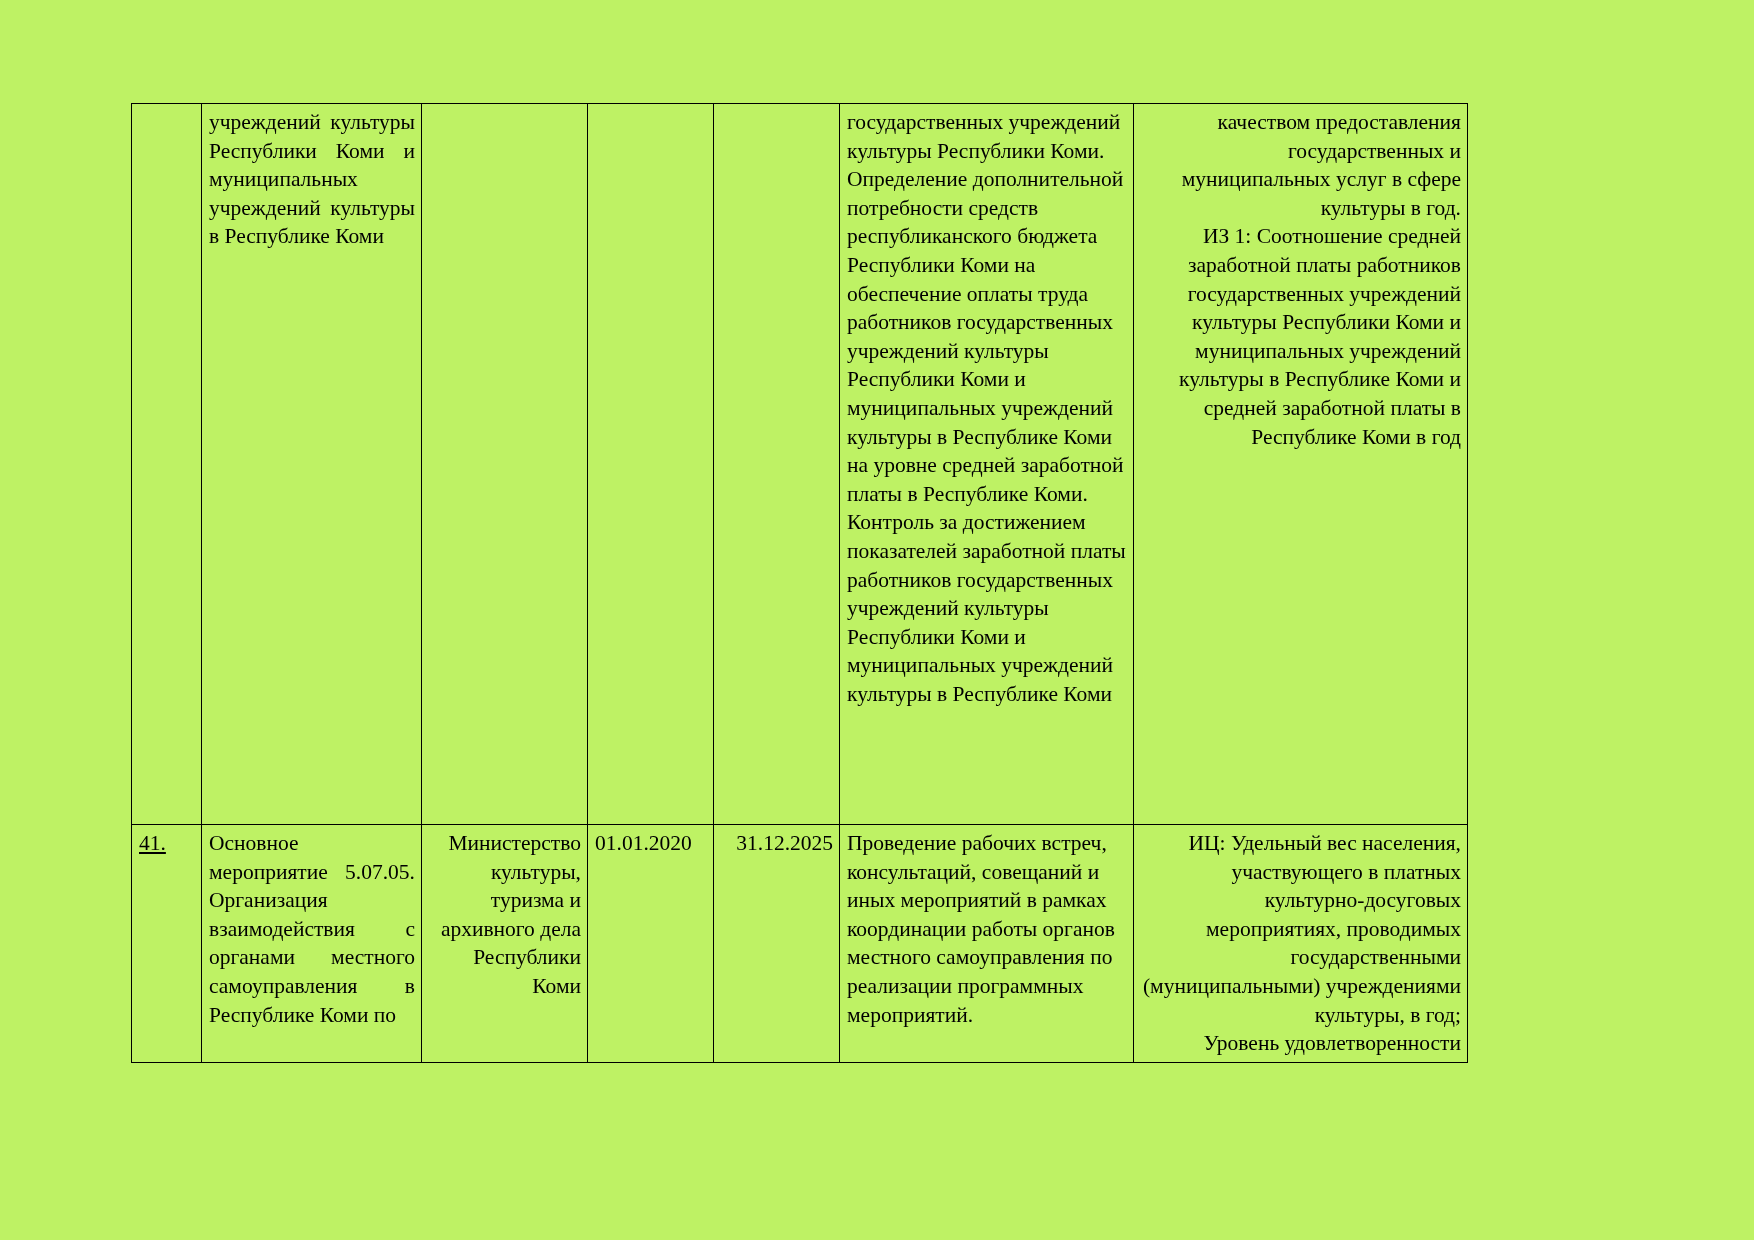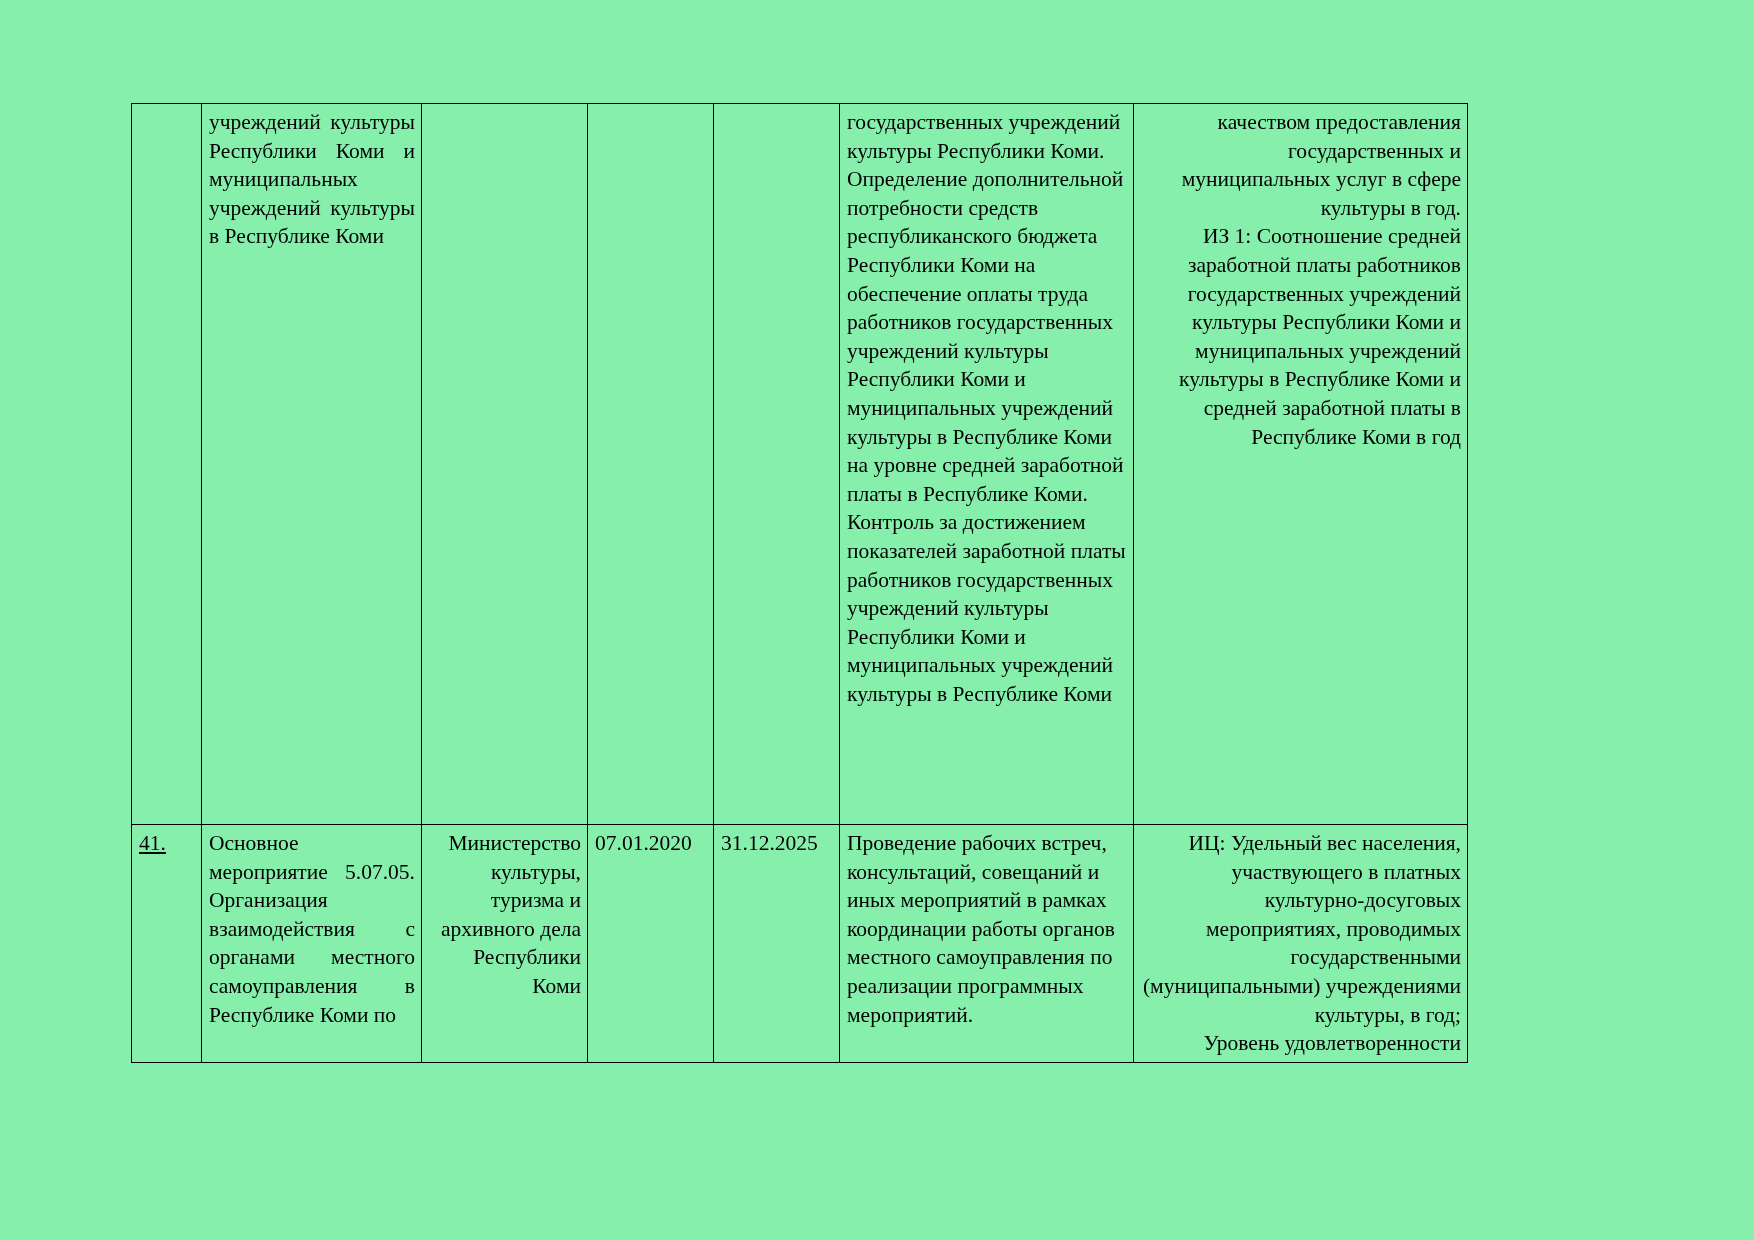--- a/index.html
+++ b/index.html
@@ -12,21 +12,21 @@
     width: 1754px;
     height: 1240px;
     font-family: "Liberation Serif", "DejaVu Serif", serif;
     color: #000000;
     overflow: hidden;
   }
   .page {
     position: relative;
     width: 1754px;
     height: 1240px;
-    background: #86efac;
+    background: #bef264;
   }
   .doc-table {
     position: absolute;
     left: 131px;
     top: 103px;
     width: 1262px;
     border-collapse: collapse;
     table-layout: fixed;
   }
   .doc-table td {
@@ -36,21 +36,21 @@
     font-size: 21.5px;
     line-height: 28.6px;
     font-family: "Liberation Serif", "DejaVu Serif", serif;
     word-wrap: break-word;
     overflow-wrap: break-word;
   }
   .c-num      { width: 56px;  text-align: left; text-decoration: underline; }
   .c-name     { width: 206px; text-align: justify; text-align-last: left; }
   .c-org      { width: 152px; text-align: right; }
   .c-start    { width: 112px; text-align: left; white-space: nowrap; }
-  .c-end      { width: 112px; text-align: left; white-space: nowrap; margin-left: 44px; }
+  .c-end      { width: 112px; text-align: right; white-space: nowrap; margin-left: 44px; }
   .c-result   { width: 280px; text-align: left; }
   .c-link     { width: 320px; text-align: right; }
 
   .cell-text {
     display: block;
     white-space: pre-line;
   }
   .cell-text.justify {
     text-align: justify;
     text-align-last: left;
@@ -97,21 +97,21 @@
         <td class="c-num">
             <span class="cell-text">41.</span>
           </td>
         <td class="c-name">
             <span class="cell-text justify">Основное мероприятие 5.07.05. Организация взаимодействия с органами местного самоуправления в Республике Коми по</span>
           </td>
         <td class="c-org">
             <span class="cell-text">Министерство культуры, туризма и архивного дела Республики Коми</span>
           </td>
         <td class="c-start">
-            <span class="cell-text">07.01.2020</span>
+            <span class="cell-text">01.01.2020</span>
           </td>
         <td class="c-end">
             <span class="cell-text">31.12.2025</span>
           </td>
         <td class="c-result">
             <span class="cell-text">Проведение рабочих встреч, консультаций, совещаний и иных мероприятий в рамках координации работы органов местного самоуправления по реализации программных мероприятий.</span>
           </td>
         <td class="c-link">
             <span class="cell-text">ИЦ: Удельный вес населения, участвующего в платных культурно-досуговых мероприятиях, проводимых государственными (муниципальными) учреждениями культуры, в год;
 Уровень удовлетворенности</span>

